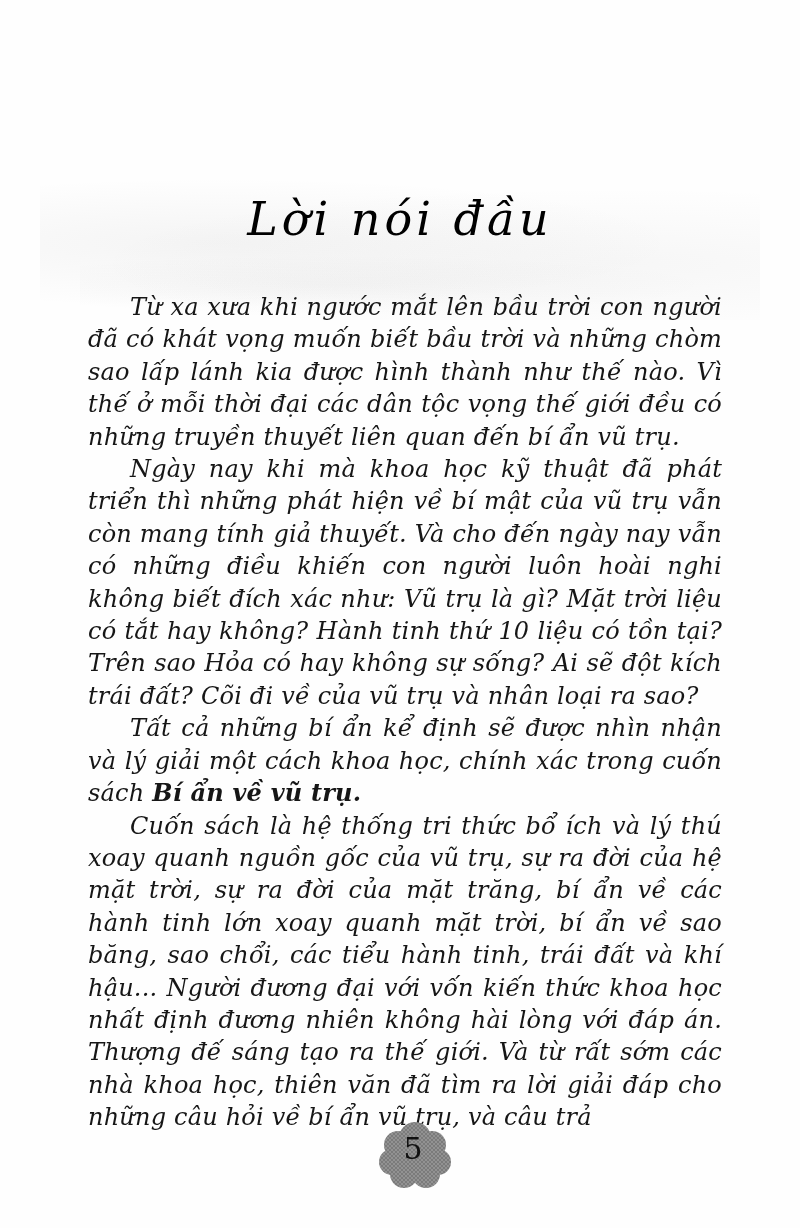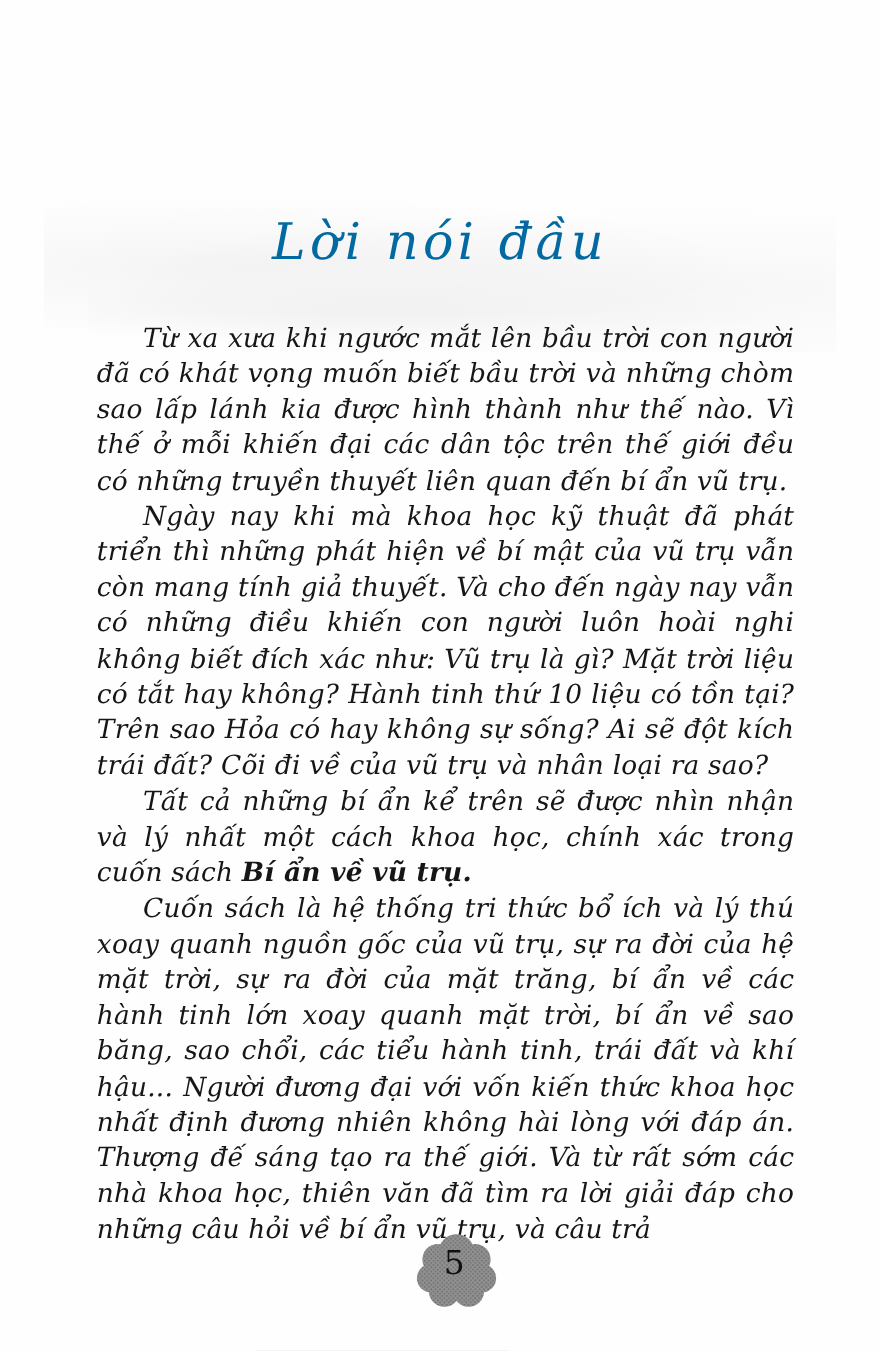--- a/index.html
+++ b/index.html
@@ -33,21 +33,21 @@
     position: absolute;
     top: 192px;
     left: 0;
     width: 100%;
     margin: 0;
     text-align: center;
     font-size: 46px;
     font-weight: 400;
     font-style: italic;
     letter-spacing: 4px;
-    color: #0369a1;
+    color: #000000;
   }
   .body-text {
     position: absolute;
     top: 291px;
     left: 88px;
     width: 634px;
     font-style: italic;
     font-size: 24px;
     line-height: 32.4px;
     text-align: justify;
@@ -89,27 +89,27 @@
 
 <div class="page">
 
   <div class="smudge-a"></div>
   <div class="smudge-b"></div>
 
   <h1 class="title">Lời nói đầu</h1>
 
   <div class="body-text">
     <p>
-      <span>Từ xa xưa khi ngước mắt lên bầu trời con người đã có khát vọng muốn biết bầu trời và những chòm sao lấp lánh kia được hình thành như thế nào. Vì thế ở mỗi khiến đại các dân tộc trên thế giới đều có những truyền thuyết liên quan đến bí ẩn vũ trụ.</span>
+      <span>Từ xa xưa khi ngước mắt lên bầu trời con người đã có khát vọng muốn biết bầu trời và những chòm sao lấp lánh kia được hình thành như thế nào. Vì thế ở mỗi thời đại các dân tộc vọng thế giới đều có những truyền thuyết liên quan đến bí ẩn vũ trụ.</span>
     </p>
     <p>
       <span>Ngày nay khi mà khoa học kỹ thuật đã phát triển thì những phát hiện về bí mật của vũ trụ vẫn còn mang tính giả thuyết. Và cho đến ngày nay vẫn có những điều khiến con người luôn hoài nghi không biết đích xác như: Vũ trụ là gì? Mặt trời liệu có tắt hay không? Hành tinh thứ 10 liệu có tồn tại? Trên sao Hỏa có hay không sự sống? Ai sẽ đột kích trái đất? Cõi đi về của vũ trụ và nhân loại ra sao?</span>
     </p>
     <p>
-      <span>Tất cả những bí ẩn kể trên sẽ được nhìn nhận và lý nhất một cách khoa học, chính xác trong cuốn sách </span><span class="bold-run">Bí ẩn về vũ trụ.</span>
+      <span>Tất cả những bí ẩn kể định sẽ được nhìn nhận và lý giải một cách khoa học, chính xác trong cuốn sách </span><span class="bold-run">Bí ẩn về vũ trụ.</span>
     </p>
     <p>
       <span>Cuốn sách là hệ thống tri thức bổ ích và lý thú xoay quanh nguồn gốc của vũ trụ, sự ra đời của hệ mặt trời, sự ra đời của mặt trăng, bí ẩn về các hành tinh lớn xoay quanh mặt trời, bí ẩn về sao băng, sao chổi, các tiểu hành tinh, trái đất và khí hậu... Người đương đại với vốn kiến thức khoa học nhất định đương nhiên không hài lòng với đáp án. Thượng đế sáng tạo ra thế giới. Và từ rất sớm các nhà khoa học, thiên văn đã tìm ra lời giải đáp cho những câu hỏi về bí ẩn vũ trụ, và câu trả</span>
     </p>
   </div>
 
   <div class="page-number-ornament">
     <svg width="80" height="76" viewBox="0 0 80 76">
       <defs>
         <pattern id="halftone" width="4" height="4" patternUnits="userSpaceOnUse">

